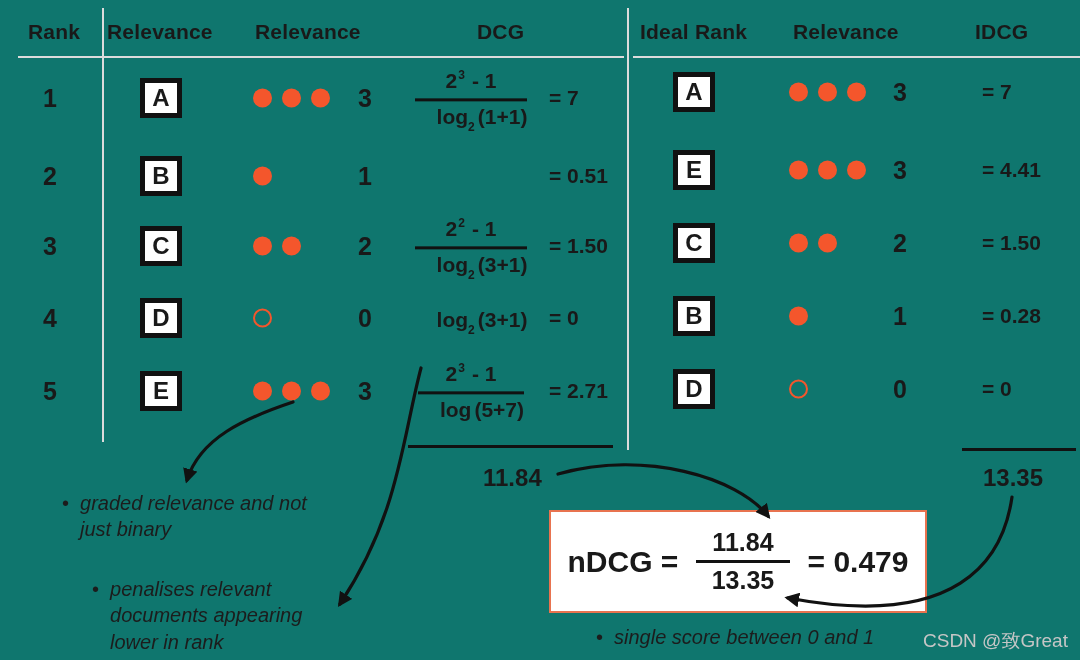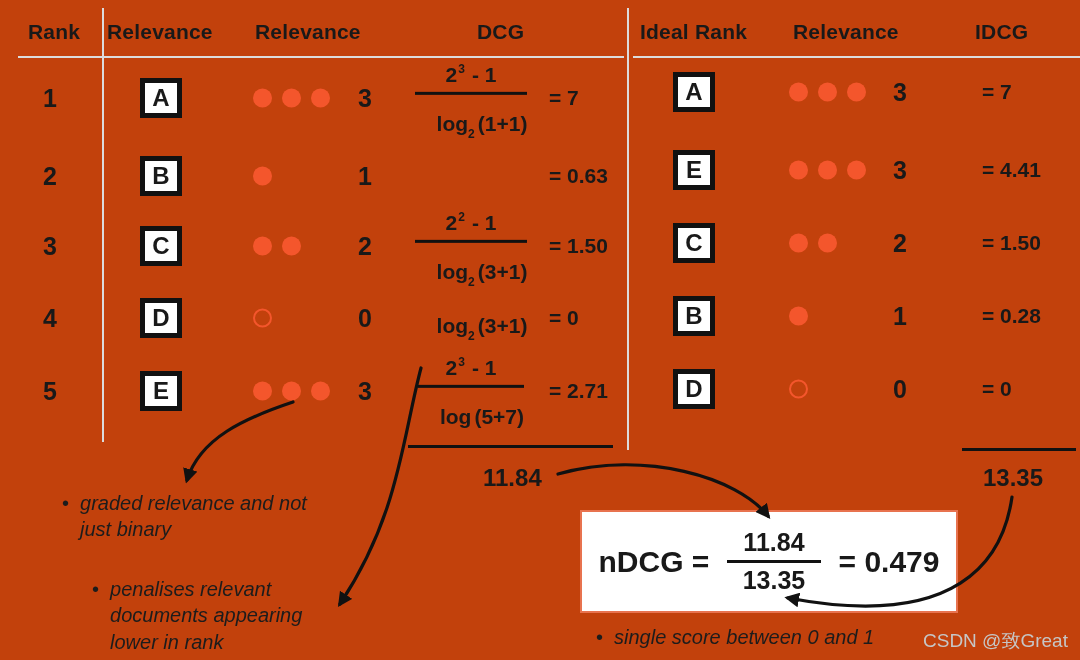--- a/index.html
+++ b/index.html
@@ -1,17 +1,17 @@
 <!DOCTYPE html>
 <html style="--accent: #F4562C; --box-border: #E8734F; --text: #191919; --grid: #DCDCDC; --watermark: #C6C6C6;"><head>
 <meta charset="utf-8">
 <style>
   html,body{margin:0;padding:0;background:#fff;}
   .canvas{
-    position:relative;width:1080px;height:660px;background:#c2410c;overflow:hidden;
+    position:relative;width:1080px;height:660px;background:#0f766e;overflow:hidden;
     font-family:"Liberation Sans","DejaVu Sans",sans-serif;color:var(--text,#191919);
   }
   .vline{position:absolute;width:2px;background:var(--grid,#dcdcdc);}
   .hline{position:absolute;height:2px;background:var(--grid,#dcdcdc);}
   .th{position:absolute;top:20px;font-size:21px;font-weight:700;letter-spacing:.2px;white-space:nowrap;}
   .row{position:absolute;left:0;width:1080px;height:80px;}
   .cell{position:absolute;top:50%;transform:translateY(-50%);font-weight:700;white-space:nowrap;}
   .c-rank{left:30px;width:40px;text-align:center;font-size:25px;}
   .docbox{left:140px;width:32px;height:30px;border:5px solid #111;display:flex;align-items:center;justify-content:center;
           font-size:24px;font-weight:800;background:#fff;}
@@ -21,28 +21,28 @@
   .r-dots{left:789px;width:100px;}
   .dot{width:19px;height:19px;border-radius:50%;background:var(--accent,#f4562c);flex:0 0 auto;}
   .dot.hollow{width:15px;height:15px;background:transparent;border:2.5px solid var(--accent,#f4562c);}
   .c-rel{left:347px;width:36px;text-align:center;font-size:25px;}
   .r-rel{left:882px;width:36px;text-align:center;font-size:25px;}
   .c-formula{left:412px;width:118px;text-align:center;}
   .c-result{left:549px;font-size:21px;}
   .r-result{left:982px;font-size:21px;}
   .frac{display:inline-block;text-align:center;font-weight:700;font-size:21px;line-height:1.15;}
   .fnum{display:block;padding:3px 6px 5px;border-bottom:3px solid #111;}
-  .fden{display:block;padding-top:17px;margin-left:22px;}
+  .fden{display:block;padding-top:4px;margin-left:22px;}
   .fexp{font-size:12px;position:relative;top:-9px;margin-left:1px;}
   .fsub{font-size:12px;position:relative;top:7px;}
   .ftail{margin-left:7px;}
   .farg{margin-left:3px;}
   .sumline{position:absolute;height:3px;background:#111;}
   .sumval{position:absolute;font-size:24px;font-weight:700;}
-  .ndcg-box{position:absolute;left:580px;top:510px;width:374px;height:99px;border:2px solid var(--box-border,#e8734f);
+  .ndcg-box{position:absolute;left:549px;top:510px;width:374px;height:99px;border:2px solid var(--box-border,#e8734f);
             display:flex;align-items:center;justify-content:center;gap:18px;background:#fff;}
   .ndcg-label,.ndcg-result{font-size:30px;font-weight:700;}
   .ndcg-frac{display:inline-block;text-align:center;font-weight:700;font-size:25px;line-height:1.1;}
   .ndcg-num{display:block;padding:0 16px 4px;border-bottom:3.5px solid #111;}
   .ndcg-den{display:block;padding-top:4px;}
   .note{position:absolute;display:flex;gap:11px;font-style:italic;font-size:20px;line-height:1.32;color:#1c1c1c;}
   .bullet{flex:0 0 auto;font-style:normal;font-size:20px;line-height:1.32;}
   .watermark{position:absolute;left:923px;top:628px;font-size:19px;color:var(--watermark,#c6c6c6);white-space:nowrap;text-align:right;}
   .overlay{position:absolute;left:0;top:0;width:1080px;height:660px;pointer-events:none;}
 </style>
@@ -76,21 +76,21 @@
     <div class="cell c-formula"><span class="frac"><span class="fnum"><span>2</span><span class="fexp">3</span><span class="ftail">- 1</span></span><span class="fden"><span>log</span><span class="fsub">2</span><span class="farg">(1+1)</span></span></span></div>
     <div class="cell c-result">= 7</div>
   </div>
   <div class="row" style="top:136px">
     <div class="cell c-rank">2</div>
     <div class="cell docbox">B</div>
     <div class="cell dots c-dots">
         <span class="dot"></span>
       </div>
     <div class="cell c-rel">1</div>
-    <div class="cell c-result">= 0.63</div>
+    <div class="cell c-result">= 0.51</div>
   </div>
   <div class="row" style="top:206px">
     <div class="cell c-rank">3</div>
     <div class="cell docbox">C</div>
     <div class="cell dots c-dots">
         <span class="dot"></span>
         <span class="dot"></span>
       </div>
     <div class="cell c-rel">2</div>
     <div class="cell c-formula"><span class="frac"><span class="fnum"><span>2</span><span class="fexp">2</span><span class="ftail">- 1</span></span><span class="fden"><span>log</span><span class="fsub">2</span><span class="farg">(3+1)</span></span></span></div>

